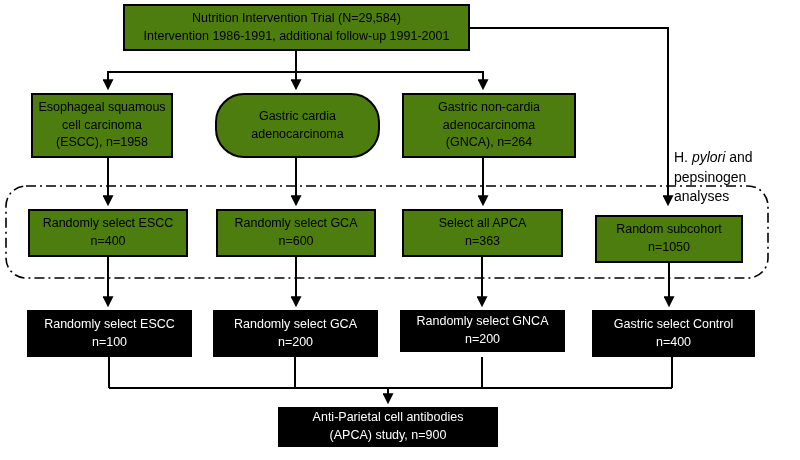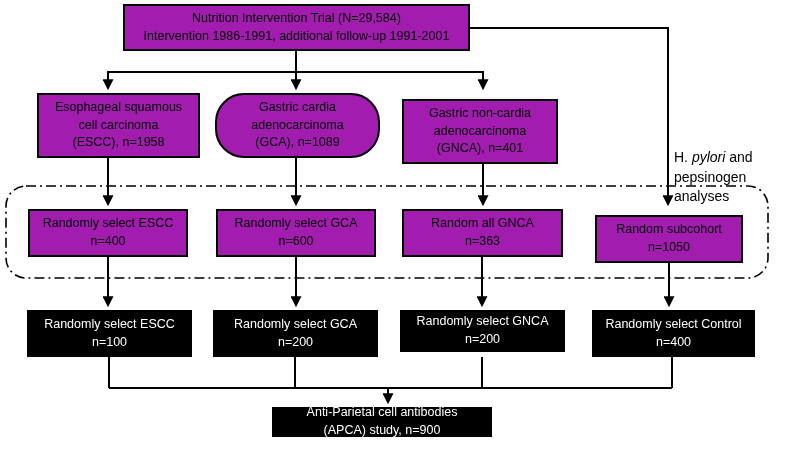--- a/index.html
+++ b/index.html
@@ -20,48 +20,48 @@
     position: absolute;
     left: 0;
     top: 0;
     width: 800px;
     height: 460px;
   }
   .box {
     position: absolute;
     box-sizing: border-box;
     border: 2px solid #000000;
-    background: #a21caf;
+    background: #4d7c0f;
     display: flex;
     flex-direction: column;
     align-items: center;
     justify-content: center;
     text-align: center;
     font-size: 12.5px;
     line-height: 1.42;
     padding: 2px 4px;
   }
   .box.black {
     background: #000000;
     border-color: #000000;
     color: #ffffff;
   }
   .top-box       { left: 123px; top: 4px;   width: 347px; height: 47px; }
-  .r2-a          { left: 37px;  top: 93px;  width: 163px; height: 65px; }
+  .r2-a          { left: 31px;  top: 93px;  width: 142px; height: 65px; }
   .r2-b          { left: 215px; top: 93px;  width: 165px; height: 65px; border-radius: 29px; }
-  .r2-c          { left: 402px; top: 93px;  width: 156px; height: 65px; margin-top: 6px; }
+  .r2-c          { left: 402px; top: 93px;  width: 174px; height: 65px; }
   .r3-a          { left: 28px;  top: 209px; width: 160px; height: 48px; }
   .r3-b          { left: 216px; top: 209px; width: 160px; height: 48px; }
   .r3-c          { left: 402px; top: 209px; width: 161px; height: 48px; }
   .r3-d          { left: 595px; top: 215px; width: 148px; height: 48px; }
   .r4-a          { left: 27px;  top: 310px; width: 165px; height: 47px; }
   .r4-b          { left: 213px; top: 310px; width: 165px; height: 47px; }
   .r4-c          { left: 400px; top: 310px; width: 165px; height: 42px; }
   .r4-d          { left: 592px; top: 310px; width: 163px; height: 47px; }
-  .final-box     { left: 272px; top: 407px; width: 220px; height: 30px; }
+  .final-box     { left: 278px; top: 407px; width: 220px; height: 40px; }
   .analysis-label {
     position: absolute;
     left: 674px;
     top: 148px;
     width: 126px;
     font-size: 14px;
     line-height: 1.4;
     text-align: left;
   }
   .analysis-label .italic { font-style: italic; }
@@ -113,68 +113,67 @@
   </div>
 
   <div class="box r2-a">
     <span>Esophageal squamous</span>
     <span>cell carcinoma</span>
     <span>(ESCC), n=1958</span>
   </div>
   <div class="box r2-b">
     <span>Gastric cardia</span>
     <span>adenocarcinoma</span>
-    <span>(GCA), n=1089</span>
   </div>
   <div class="box r2-c">
     <span>Gastric non-cardia</span>
     <span>adenocarcinoma</span>
-    <span>(GNCA), n=401</span>
+    <span>(GNCA), n=264</span>
   </div>
 
   <div class="analysis-label">
     <div>
       <span>H.</span>
       <span class="italic">pylori</span>
       <span>and</span>
     </div>
     <div>pepsinogen analyses</div>
   </div>
 
   <div class="box r3-a">
     <span>Randomly select ESCC</span>
     <span>n=400</span>
   </div>
   <div class="box r3-b">
     <span>Randomly select GCA</span>
     <span>n=600</span>
   </div>
   <div class="box r3-c">
-    <span>Random all GNCA</span>
+    <span>Select all APCA</span>
     <span>n=363</span>
   </div>
   <div class="box r3-d">
     <span>Random subcohort</span>
     <span>n=1050</span>
   </div>
 
   <div class="box black r4-a">
     <span>Randomly select ESCC</span>
     <span>n=100</span>
   </div>
   <div class="box black r4-b">
     <span>Randomly select GCA</span>
     <span>n=200</span>
   </div>
   <div class="box black r4-c">
     <span>Randomly select GNCA</span>
     <span>n=200</span>
   </div>
   <div class="box black r4-d">
-    <span>Randomly select Control</span>
+    <span>Gastric select Control</span>
     <span>n=400</span>
   </div>
 
   <div class="box black final-box">
     <span>Anti-Parietal cell antibodies</span>
     <span>(APCA) study, n=900</span>
   </div>
 
 </div>
 

